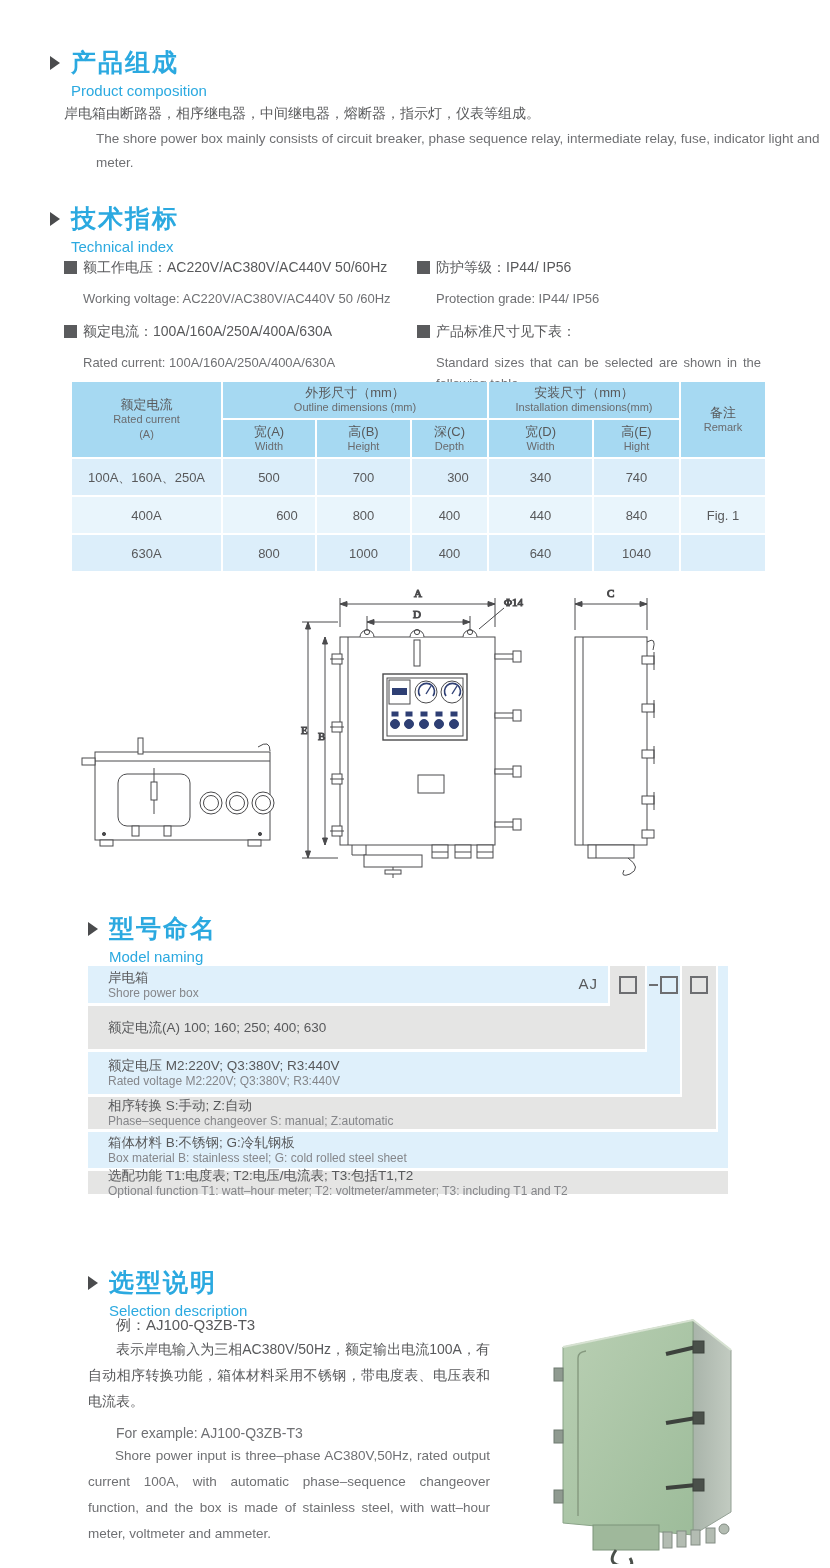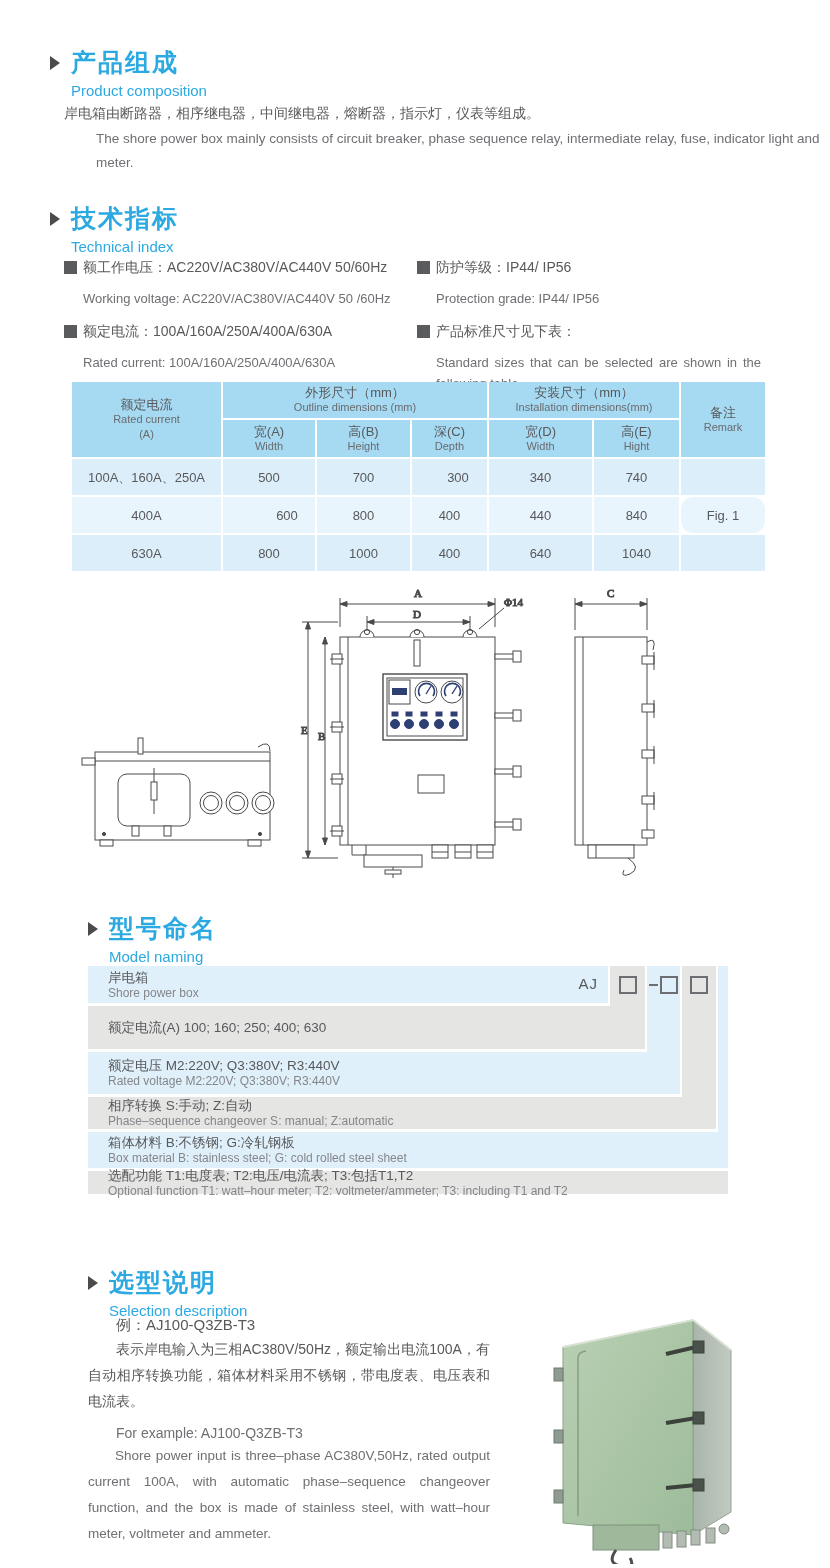--- a/index.html
+++ b/index.html
@@ -153,21 +153,21 @@
     <div class="r1" style="grid-row:3;">340</div>
     <div class="r1" style="grid-row:3;">740</div>
     <div class="r1" style="grid-row:3;grid-column:7;"></div>
 
     <div class="r2" style="grid-row:4;">400A</div>
     <div class="r2" style="grid-row:4;padding-left:36px;">600</div>
     <div class="r2" style="grid-row:4;">800</div>
     <div class="r2" style="grid-row:4;">400</div>
     <div class="r2" style="grid-row:4;">440</div>
     <div class="r2" style="grid-row:4;">840</div>
-    <div class="r2" style="grid-row:4;grid-column:7;border-radius:12px;">Fig. 1</div>
+    <div class="r2" style="grid-row:4;grid-column:7;">Fig. 1</div>
 
     <div class="r1" style="grid-row:5;">630A</div>
     <div class="r1" style="grid-row:5;">800</div>
     <div class="r1" style="grid-row:5;">1000</div>
     <div class="r1" style="grid-row:5;">400</div>
     <div class="r1" style="grid-row:5;">640</div>
     <div class="r1" style="grid-row:5;">1040</div>
     <div class="r1" style="grid-row:5;grid-column:7;"></div>
   </div>
 

